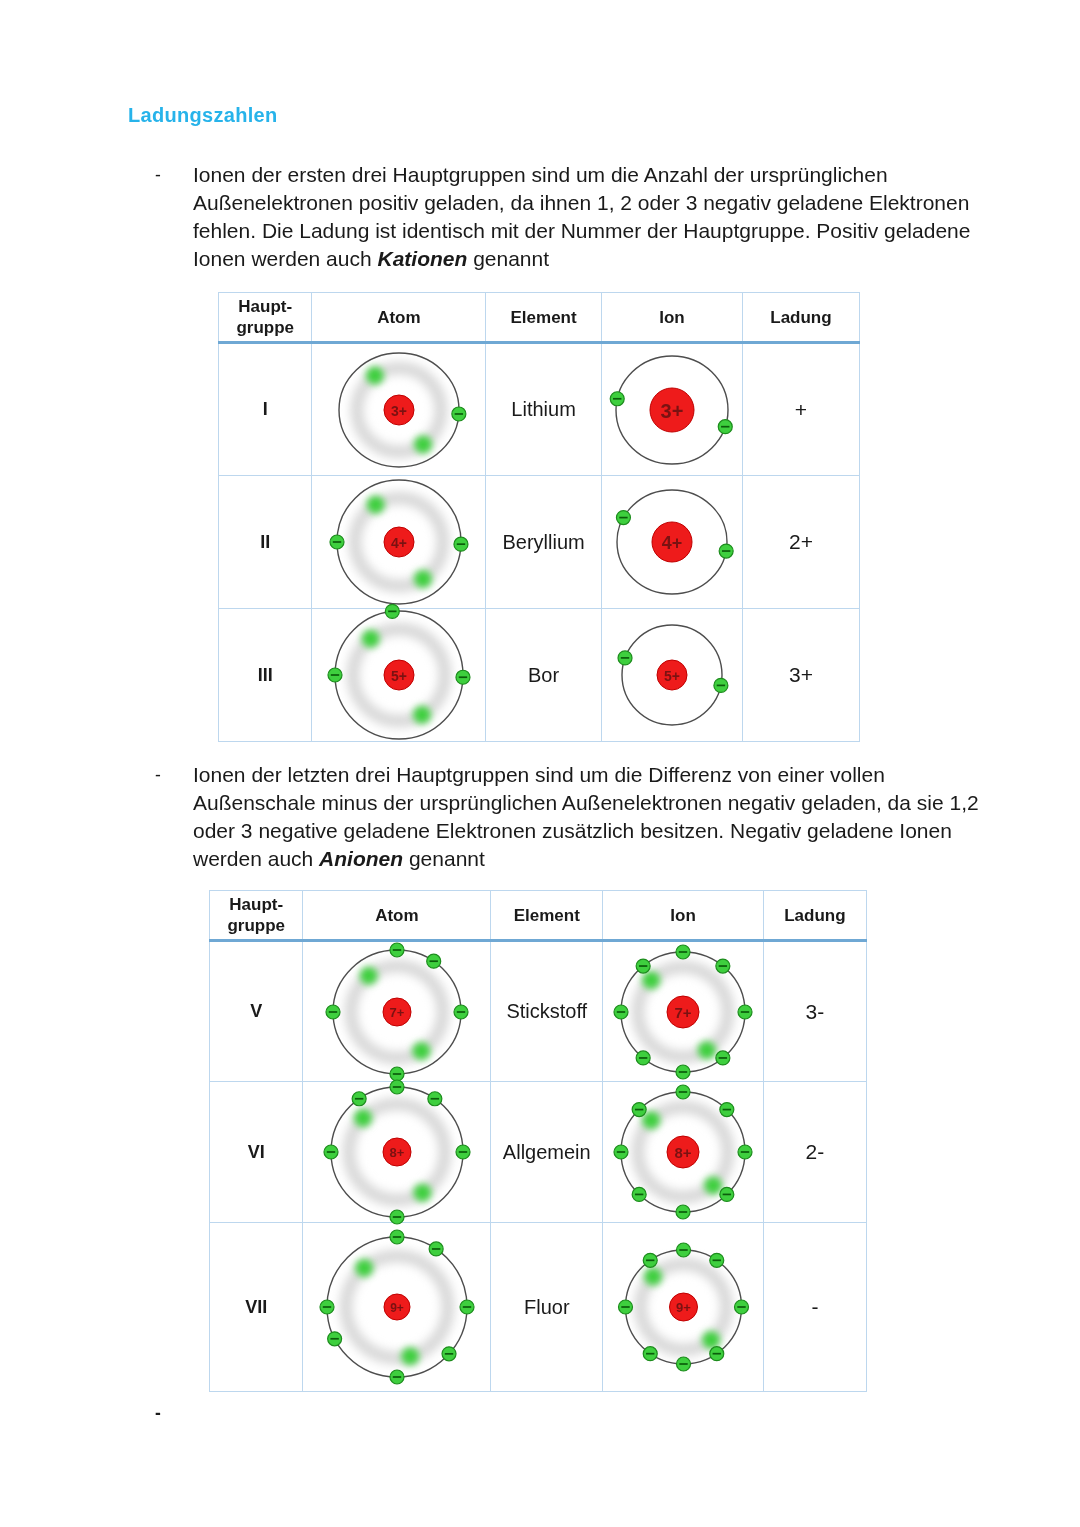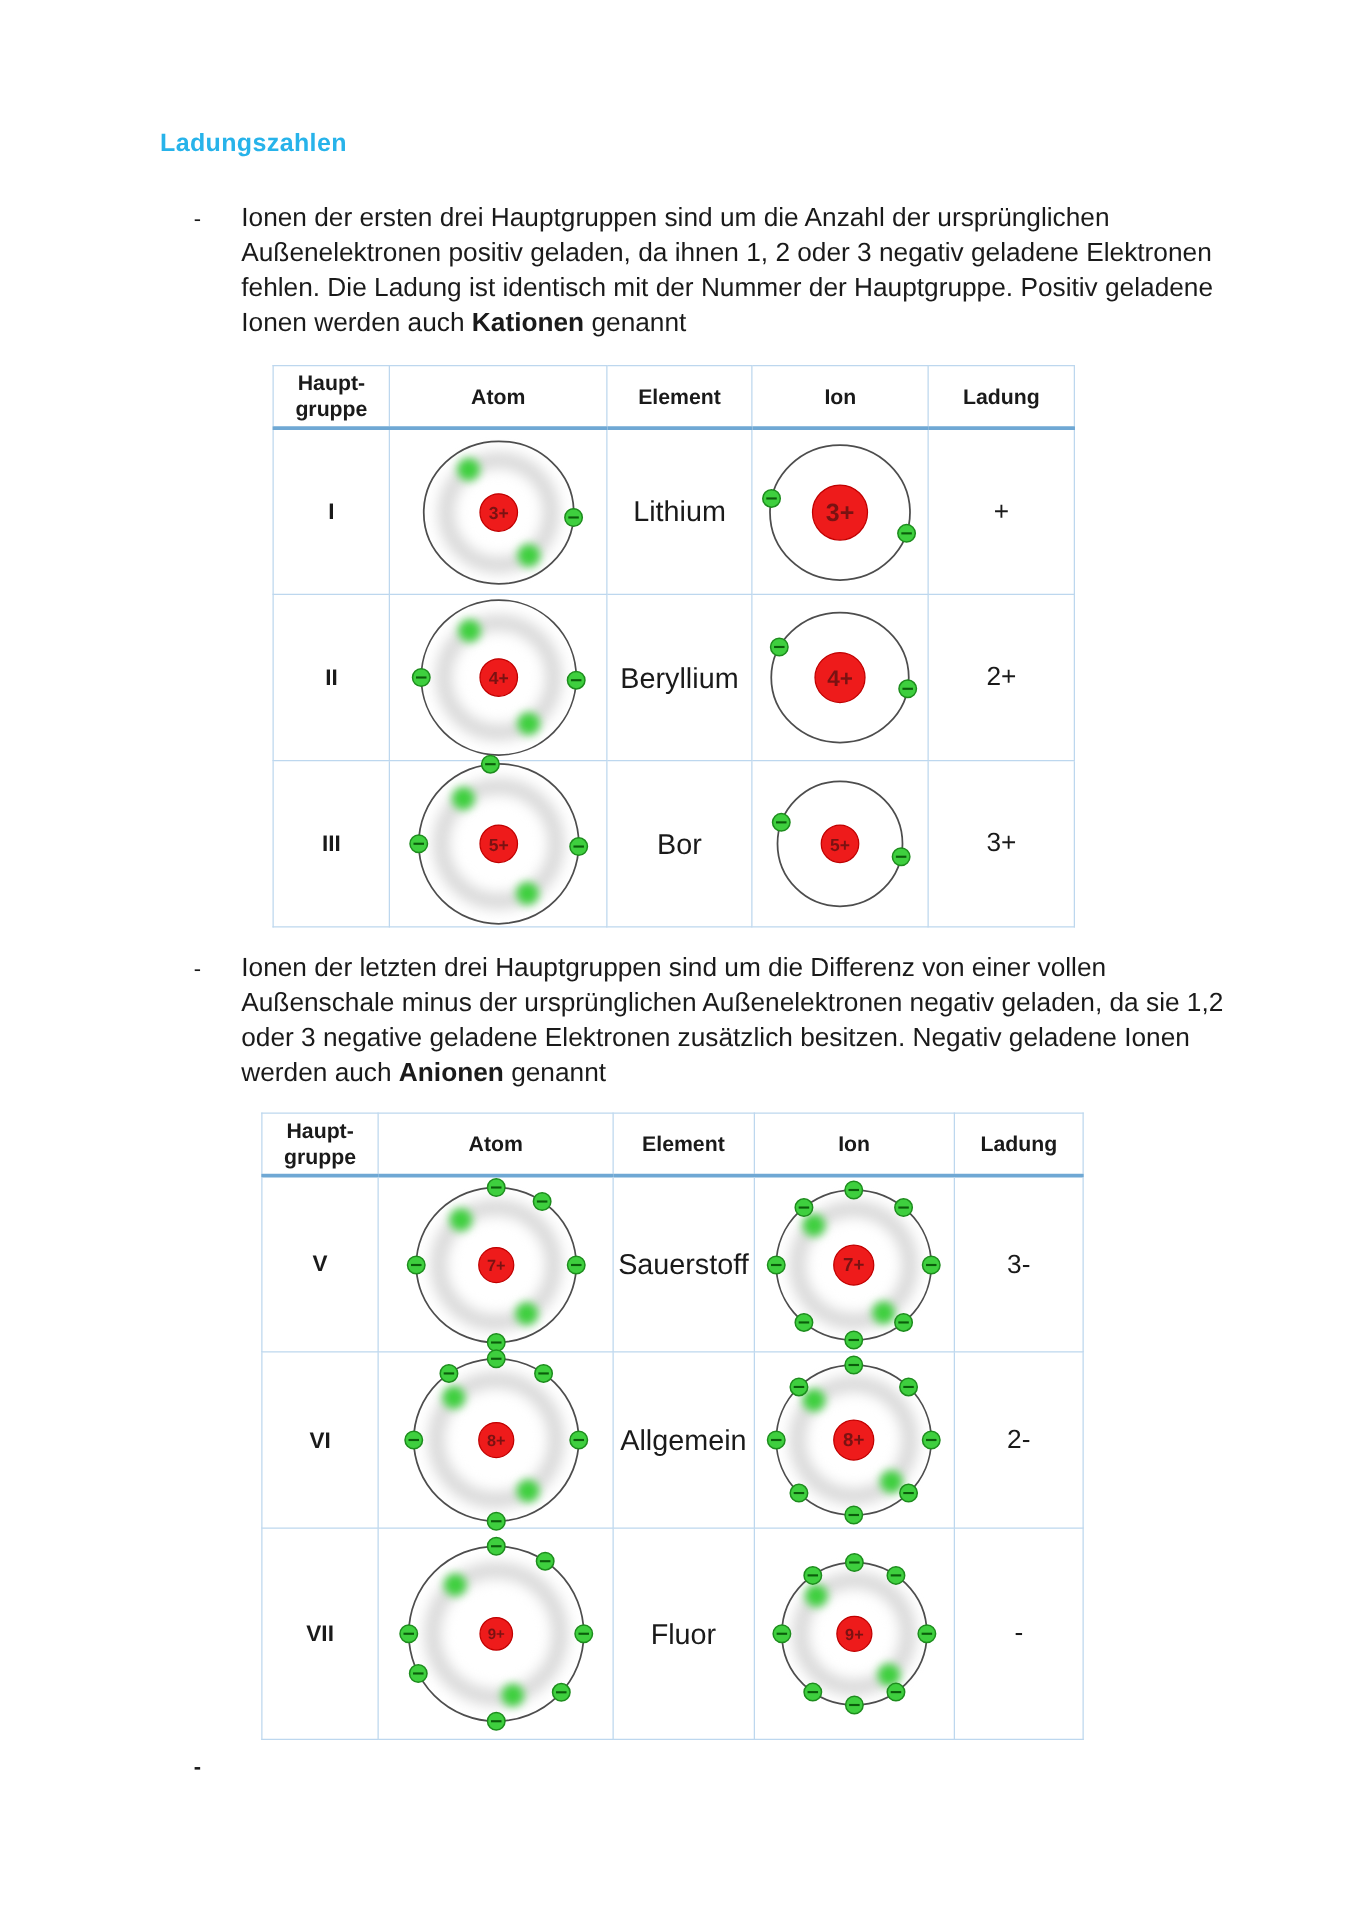--- a/index.html
+++ b/index.html
@@ -7,21 +7,21 @@
     position:relative;width:1080px;height:1527px;background:#ffffff;
     font-family:"Liberation Sans",sans-serif;color:#1a1a1a;overflow:hidden;
   }
   .title{
     position:absolute;left:128px;top:104px;margin:0;
     font-size:20px;font-weight:700;letter-spacing:.3px;
   }
   .bullet{position:absolute;display:flex;align-items:flex-start;}
   .bullet .dash{flex:none;width:38px;font-size:17.5px;line-height:28px;}
   .bullet .btext{margin:0;font-size:21px;line-height:28px;white-space:pre-line;}
-  .bullet .btext b{font-weight:700;}
+  .bullet .btext b{font-weight:700;font-style:italic;}
   .b1{left:155px;top:161px;width:830px;}
   .b2{left:155px;top:761px;width:830px;}
   .b3{left:155px;top:1399px;width:860px;}
   .b3 .btext, .b3 .dash{font-weight:700;}
 
   .twrap{position:absolute;border-radius:12px;}
   .t1wrap{left:218px;top:292px;}
   .t2wrap{left:209px;top:890px;}
 
   table{border-collapse:collapse;background:#fff;}
@@ -34,21 +34,21 @@
   #table0 .c0{width:95px;}  #table0 .c1{width:174px;} #table0 .c2{width:117px;}
   #table0 .c3{width:136px;} #table0 .c4{width:120px;}
   #table0 tbody tr{height:133px;}
   #table1{width:658px;}
   #table1 .c0{width:94px;}  #table1 .c1{width:188px;} #table1 .c2{width:112px;}
   #table1 .c3{width:160px;} #table1 .c4{width:104px;}
   #table1 tbody tr{height:141px;}
   #table1 tbody tr:nth-child(3){height:169px;}
 
   .roman{font-size:18px;font-weight:700;}
-  .elname{font-size:23px;margin-top:16px;}
+  .elname{font-size:20px;margin-top:16px;}
   .charge{font-size:21px;}
   .diagram{display:block;margin:-20px auto;overflow:visible;}
   .blurring{filter:blur(5px);}
   .blurdot{filter:blur(3.5px);}
 </style>
 </head>
 <body>
 
 <div class="page">
 
@@ -205,21 +205,21 @@
                 <circle cx="112.70889192646695" cy="22.212573254082507" r="7" fill="#3ecf3e" stroke="#1d8c1d" stroke-width="1.2"></circle>
                 <line x1="108.50889192646694" y1="22.212573254082507" x2="116.90889192646695" y2="22.212573254082507" stroke="#0b5d0b" stroke-width="1.7"></line>
                 <circle cx="12" cy="72.99999999999999" r="7" fill="#3ecf3e" stroke="#1d8c1d" stroke-width="1.2"></circle>
                 <line x1="7.8" y1="72.99999999999999" x2="16.2" y2="72.99999999999999" stroke="#0b5d0b" stroke-width="1.7"></line>
                 <circle cx="140" cy="73" r="7" fill="#3ecf3e" stroke="#1d8c1d" stroke-width="1.2"></circle>
                 <line x1="135.8" y1="73" x2="144.2" y2="73" stroke="#0b5d0b" stroke-width="1.7"></line>
                 <circle cx="75.99999999999999" cy="135" r="7" fill="#3ecf3e" stroke="#1d8c1d" stroke-width="1.2"></circle>
                 <line x1="71.79999999999998" y1="135" x2="80.19999999999999" y2="135" stroke="#0b5d0b" stroke-width="1.7"></line>
               </svg>
             </td>
-            <td class="c2"><span class="elname">Sauerstoff</span></td>
+            <td class="c2"><span class="elname">Stickstoff</span></td>
             <td class="c3">
               <svg class="diagram" width="150" height="140" viewBox="0 0 150 140" style="overflow:visible">
                 <circle class="blurring" cx="75" cy="70" r="45" fill="none" stroke="#d9d9d9" stroke-width="13"></circle>
                 <circle class="blurdot" cx="43.18019484660536" cy="38.18019484660536" r="9" fill="#3ecf3e"></circle>
                 <circle class="blurdot" cx="98.84636689049422" cy="108.16216432703916" r="9" fill="#3ecf3e"></circle>
                 <ellipse cx="75" cy="70" rx="62" ry="60" fill="none" stroke="#4d4d4d" stroke-width="1.4"></ellipse>
                 <circle cx="75" cy="70" r="16" fill="#ee1b1b" stroke="#c00000" stroke-width="1"></circle>
                 <text x="75" y="70.5" text-anchor="middle" dominant-baseline="central" font-size="15" font-weight="bold" fill="#7a1212">7+</text>
                 <circle cx="75" cy="10" r="7" fill="#3ecf3e" stroke="#1d8c1d" stroke-width="1.2"></circle>
                 <line x1="70.8" y1="10" x2="79.2" y2="10" stroke="#0b5d0b" stroke-width="1.7"></line>

